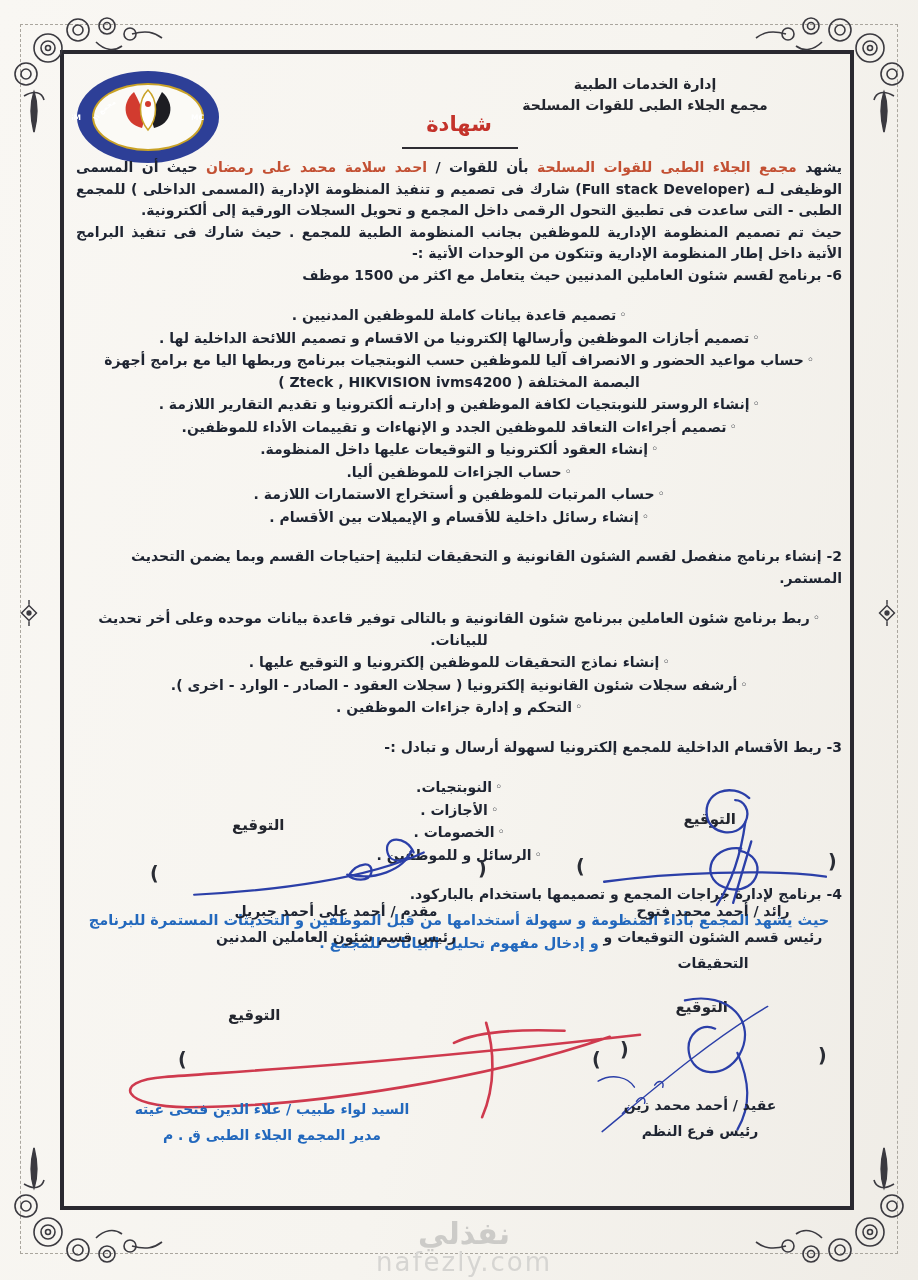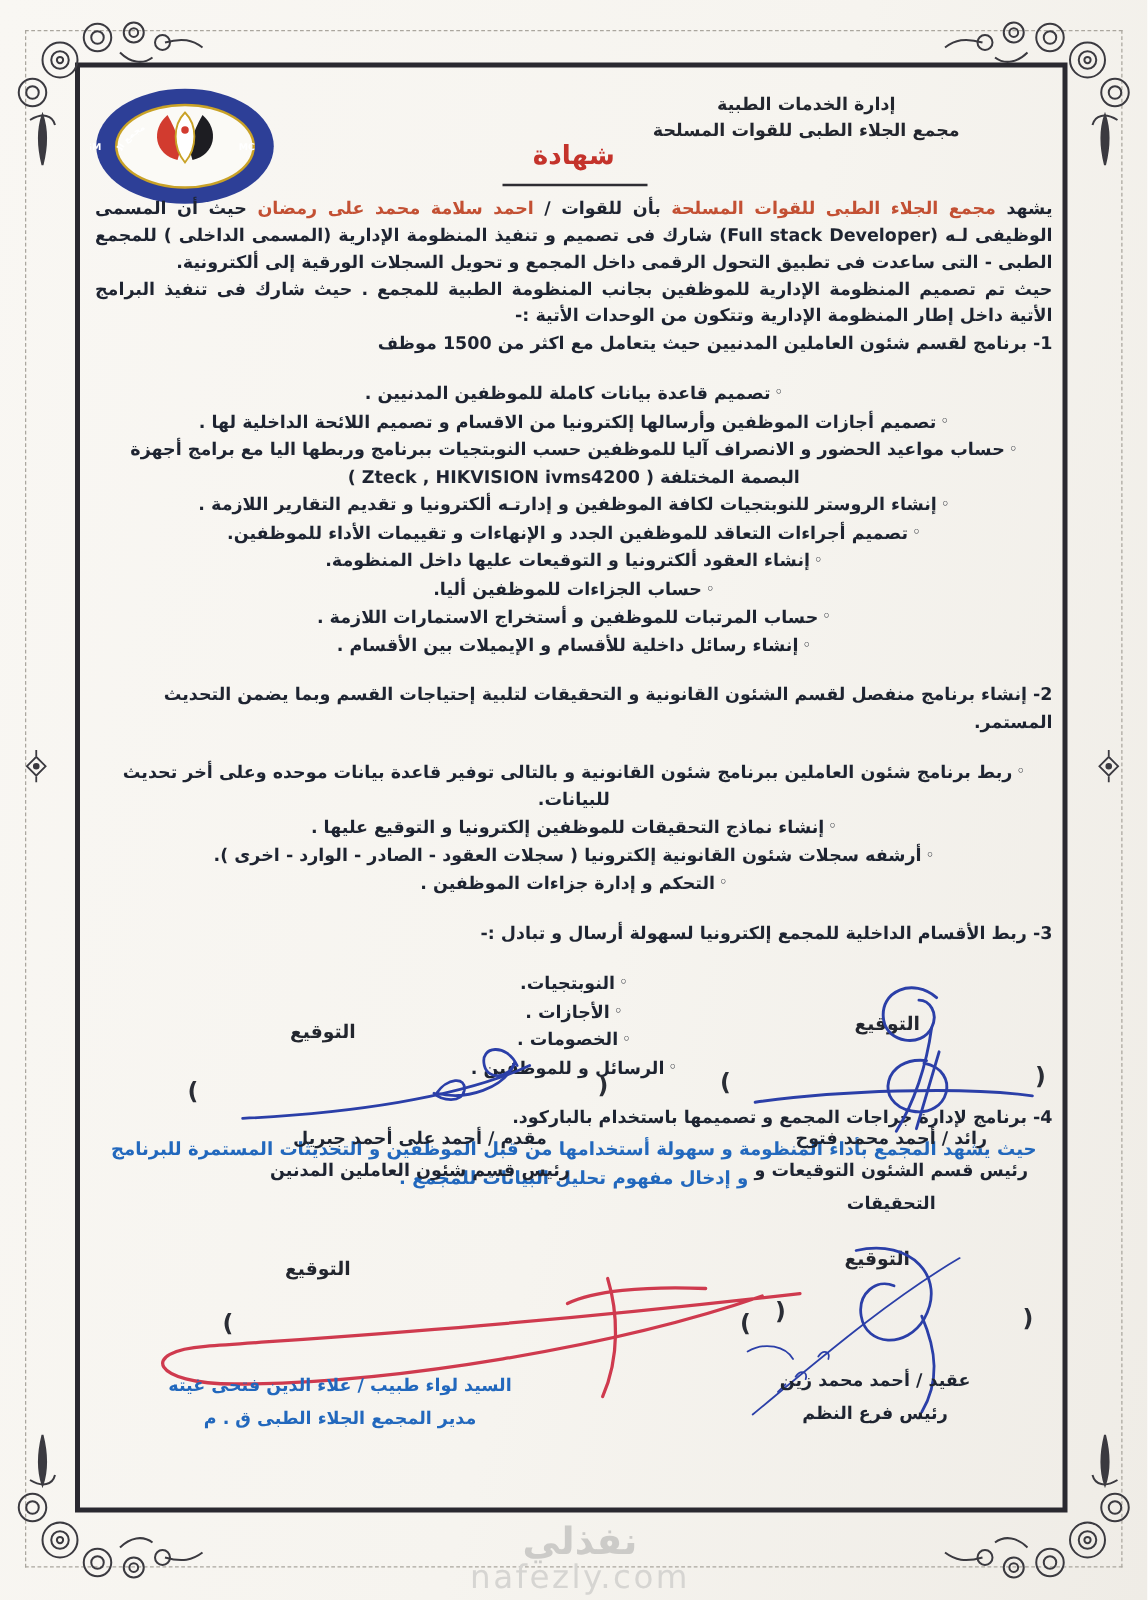--- a/index.html
+++ b/index.html
@@ -132,21 +132,21 @@
     <div>مجمع الجلاء الطبى للقوات المسلحة</div>
   </div>
 
   <div class="doc-title">شهادة</div>
   <div class="title-underline"></div>
 
   <div class="bodytext">
     <p><span>يشهد </span><span class="seg-red">مجمع الجلاء الطبى للقوات المسلحة </span><span> بأن للقوات /  </span><span class="seg-red">احمد سلامة  محمد على رمضان </span><span>حيث أن المسمى الوظيفى لـه (Full stack Developer) شارك فى تصميم و تنفيذ المنظومة الإدارية  (المسمى الداخلى ) للمجمع الطبى - التى ساعدت فى تطبيق التحول الرقمى داخل المجمع  و تحويل السجلات الورقية إلى ألكترونية.</span></p>
     <p>حيث تم تصميم المنظومة الإدارية  للموظفين بجانب المنظومة الطبية للمجمع . حيث شارك فى تنفيذ البرامج الأتية داخل إطار المنظومة الإدارية   وتتكون من الوحدات الأتية  :-</p>
 
-    <p class="sec-heading">1- برنامج لقسم شئون العاملين المدنيين حيث يتعامل مع اكثر من 1500 موظف</p>
+    <p class="sec-heading">6- برنامج لقسم شئون العاملين المدنيين حيث يتعامل مع اكثر من 1500 موظف</p>
     <ul class="sub">
       <li>تصميم قاعدة بيانات كاملة للموظفين المدنيين .</li>
       <li>تصميم أجازات الموظفين وأرسالها إلكترونيا من الاقسام و تصميم اللائحة الداخلية لها .</li>
       <li>حساب مواعيد الحضور و الانصراف آليا للموظفين حسب النوبتجيات ببرنامج وربطها اليا مع برامج أجهزة البصمة المختلفة ( Zteck , HIKVISION ivms4200 )</li>
       <li>إنشاء الروستر للنوبتجيات  لكافة الموظفين و إدارتـه ألكترونيا و تقديم التقارير اللازمة .</li>
       <li>تصميم أجراءات التعاقد للموظفين الجدد و الإنهاءات و تقييمات الأداء للموظفين.</li>
       <li>إنشاء العقود ألكترونيا و التوقيعات عليها داخل المنظومة.</li>
       <li>حساب الجزاءات للموظفين أليا.</li>
       <li>حساب المرتبات للموظفين و أستخراج الاستمارات اللازمة .</li>
       <li>إنشاء رسائل داخلية للأقسام و الإيميلات بين الأقسام .</li>

